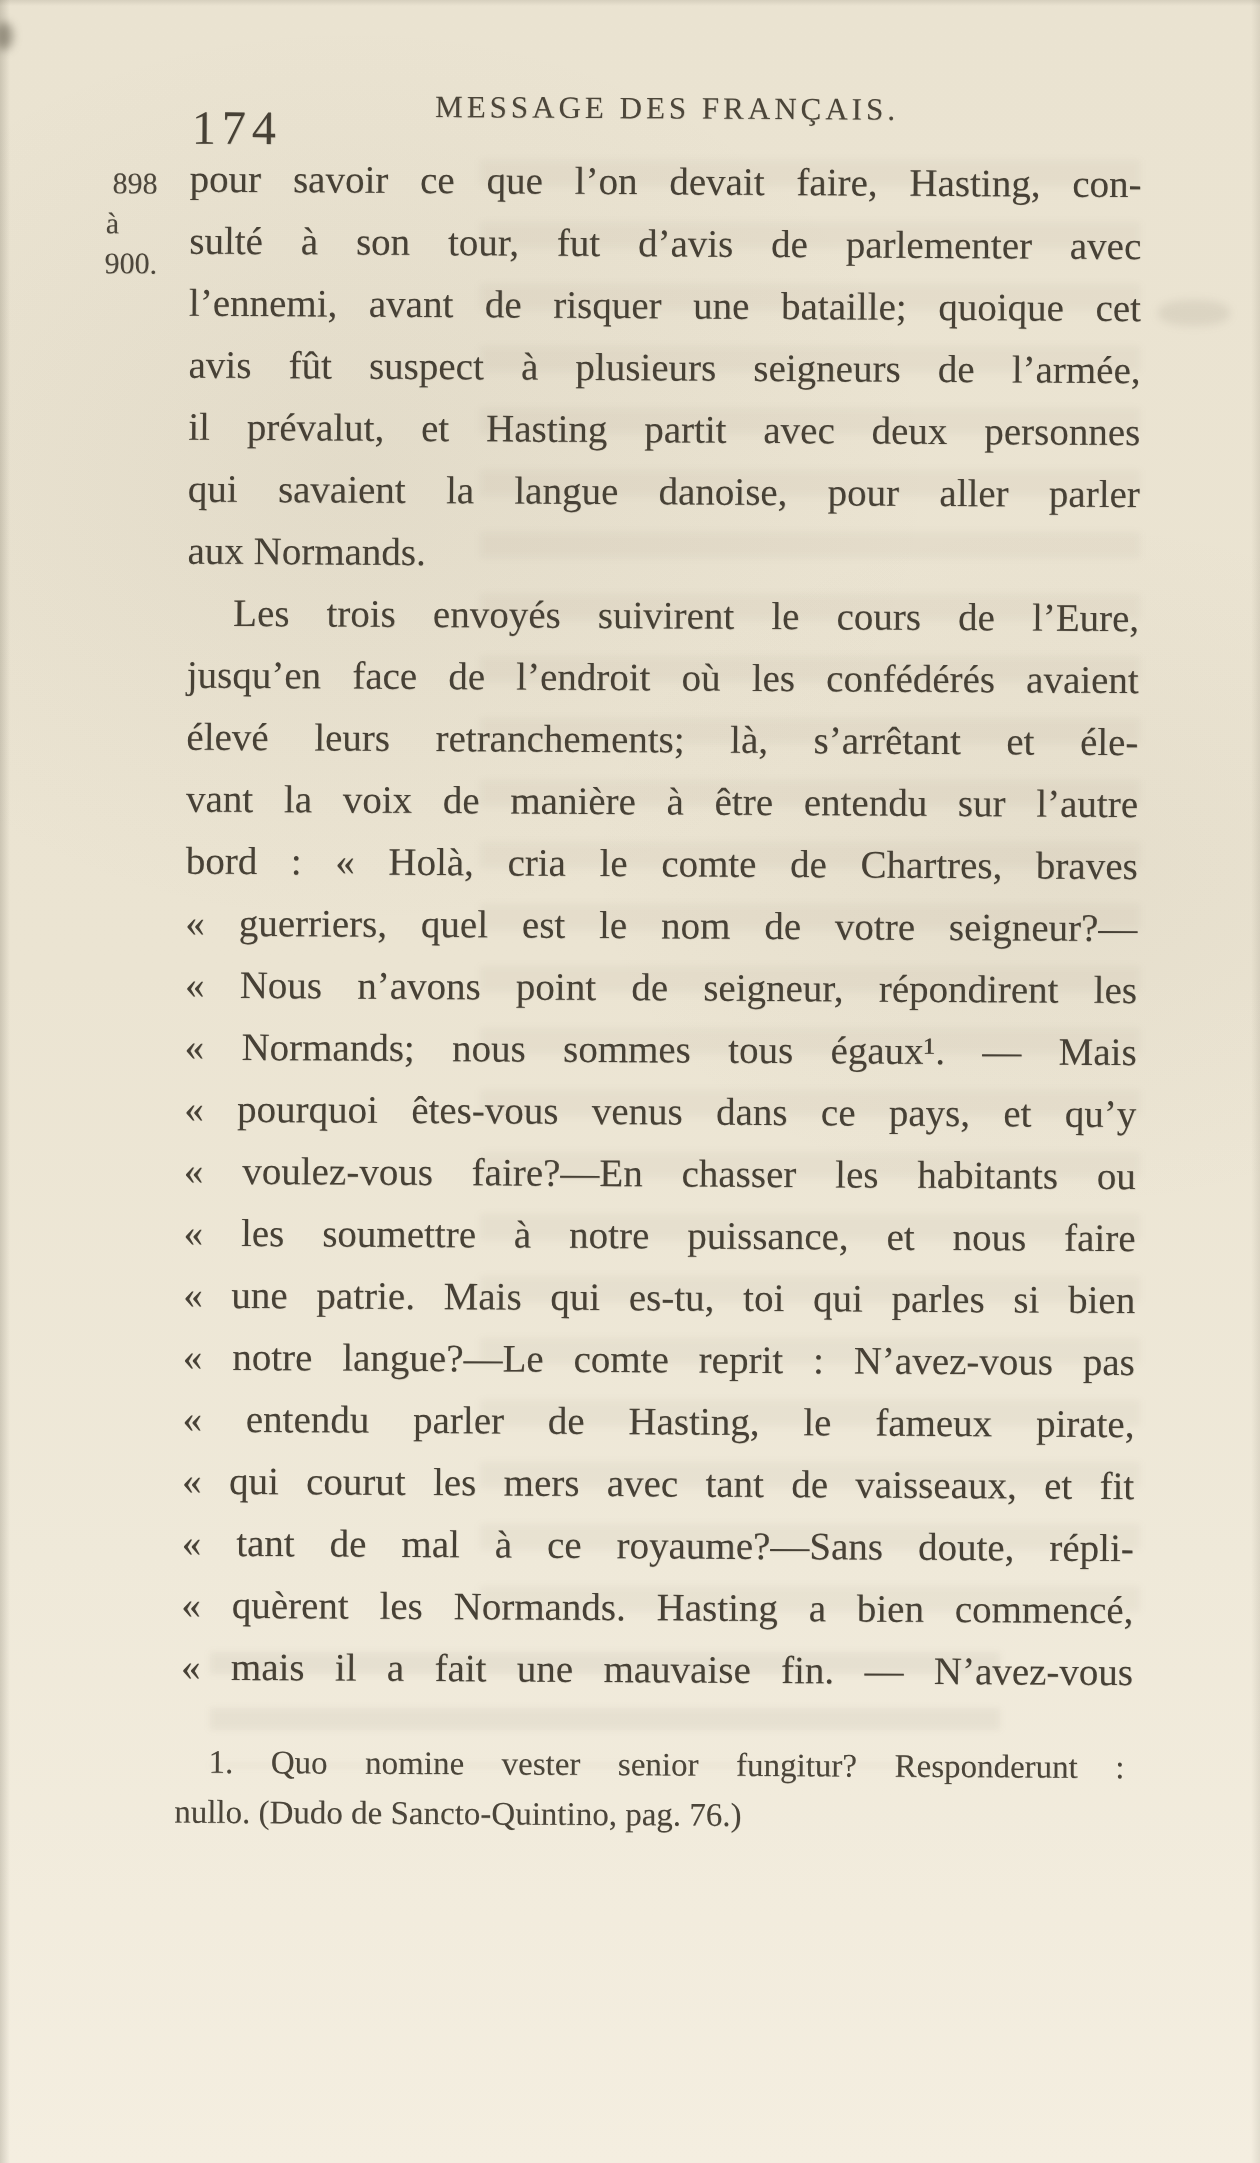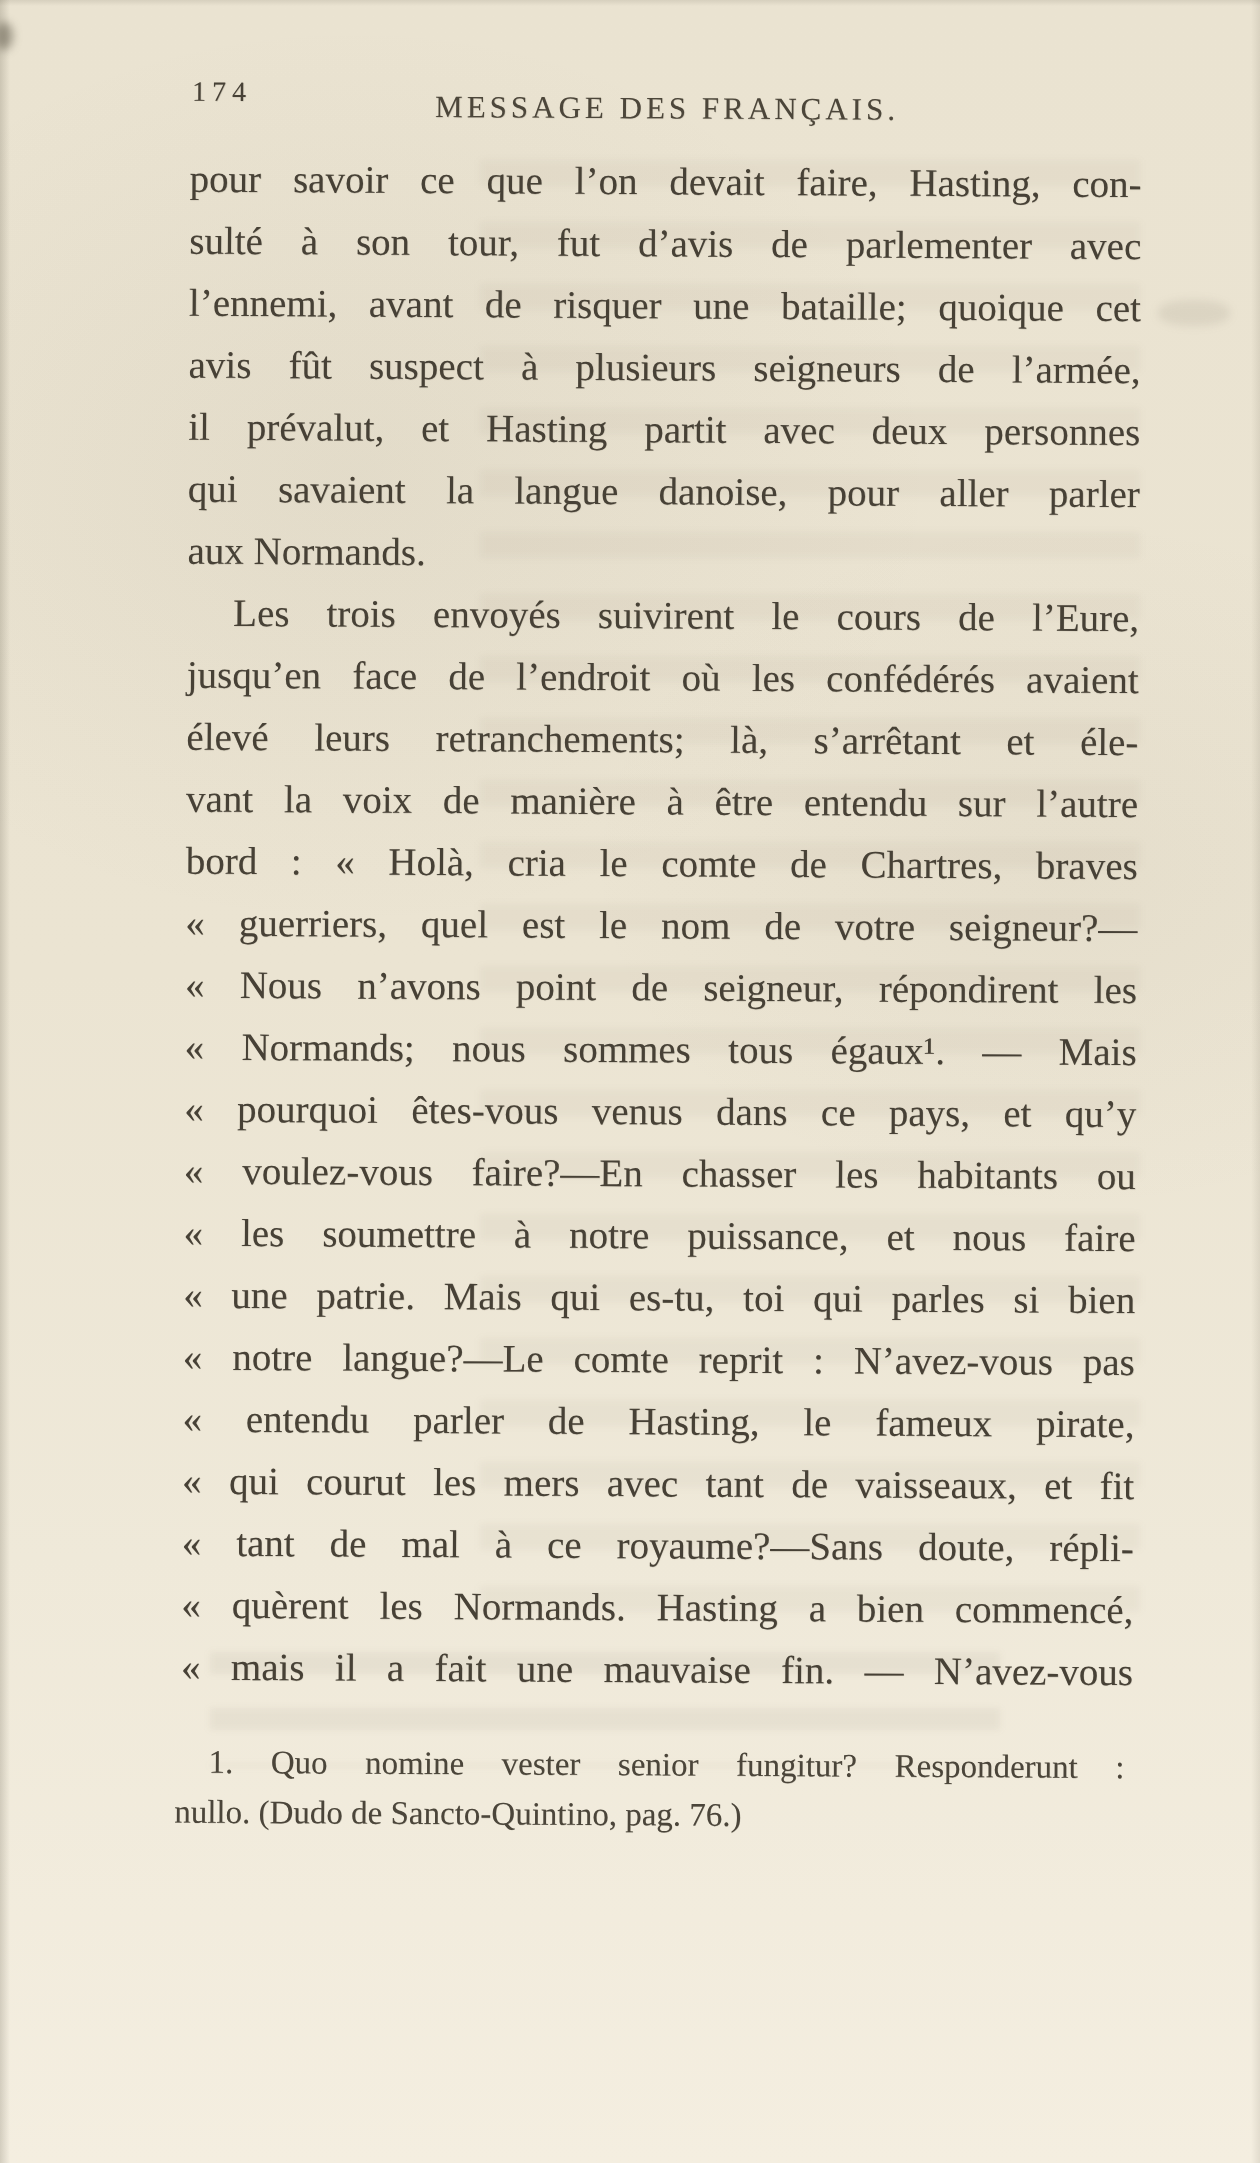--- a/index.html
+++ b/index.html
@@ -31,22 +31,22 @@
     background:repeating-linear-gradient(180deg,rgba(116,110,92,0.075) 0 22px,transparent 22px 56px);
     filter:blur(3px);}
   .ghost-dot{position:absolute;left:1158px;top:300px;width:72px;height:26px;
     background:rgba(116,110,92,0.12);border-radius:45%;filter:blur(4px);}
 
   .skew{position:absolute;left:0;top:0;width:100%;height:100%;
     transform:rotate(0.33deg);transform-origin:250px 120px;}
 
   .ink{color:#474136;text-shadow:0.3px 0.4px 0.7px rgba(71,65,54,0.32);}
 
-  .page-number{position:absolute;left:192px;top:76px;
-    font-size:28px;letter-spacing:6px;}
+  .page-number{position:absolute;left:192px;top:100px;
+    font-size:48px;letter-spacing:6px;}
   .running-title{position:absolute;left:192px;top:88px;width:950px;
     text-align:center;font-size:31px;letter-spacing:4px;color:#4c463a;
     text-shadow:0.3px 0.4px 0.7px rgba(71,65,54,0.32);}
 
   .margin-note{position:absolute;left:68px;top:164px;width:90px;
     font-size:30px;line-height:40px;color:#4d473c;
     text-shadow:0.3px 0.4px 0.7px rgba(71,65,54,0.3);}
   .margin-note .mn-r{text-align:right;}
   .margin-note .mn-c{text-align:center;}
 
@@ -70,20 +70,25 @@
   <div class="ghost-band-1"></div>
   <div class="ghost-band-2"></div>
   <div class="ghost-dot"></div>
 
   <div class="skew">
 
     <div class="page-number ink">174</div>
 
     <div class="running-title">MESSAGE DES FRANÇAIS.</div>
 
+    <aside class="margin-note">
+      <div class="mn-r">898</div>
+      <div class="mn-c">à</div>
+      <div class="mn-r">900.</div>
+    </aside>
 
     <main class="body-text ink">
         <div class="line j">pour savoir ce que l’on devait faire, Hasting, con-</div>
         <div class="line j">sulté à son tour, fut d’avis de parlementer avec</div>
         <div class="line j">l’ennemi, avant de risquer une bataille; quoique cet</div>
         <div class="line j">avis fût suspect à plusieurs seigneurs de l’armée,</div>
         <div class="line j">il prévalut, et Hasting partit avec deux personnes</div>
         <div class="line j">qui savaient la langue danoise, pour aller parler</div>
         <div class="line">aux Normands.</div>
         <div class="line j ind">Les trois envoyés suivirent le cours de l’Eure,</div>

